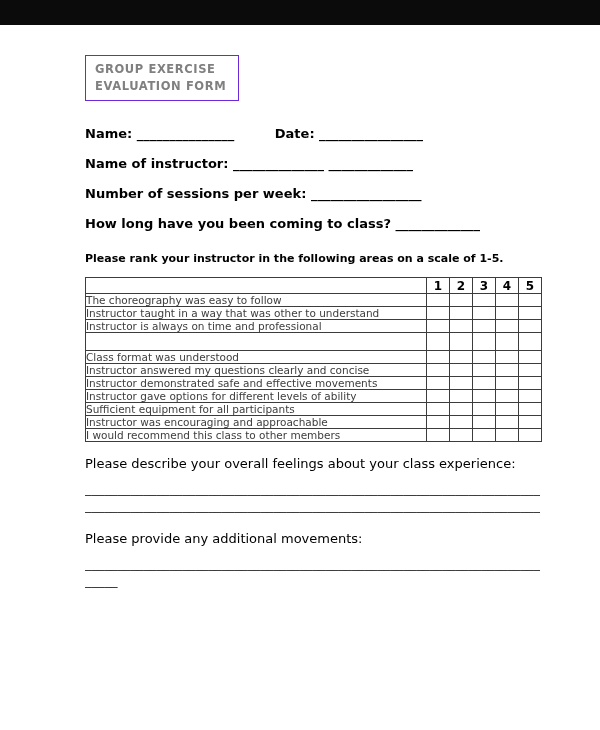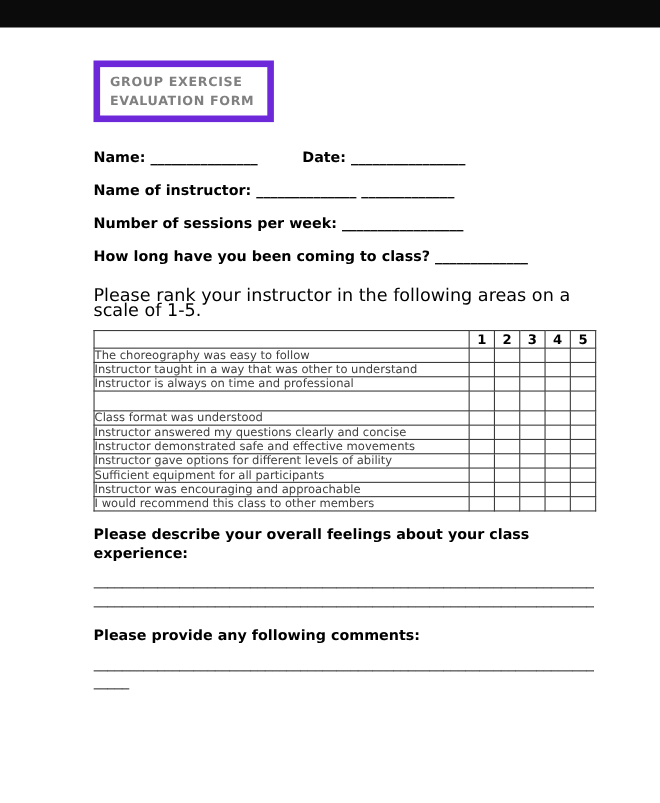--- a/index.html
+++ b/index.html
@@ -15,43 +15,43 @@
   .top-bar {
     width: 100%;
     height: 25px;
     background: #0b0b0b;
   }
   .content {
     padding: 30px 58px 0 85px;
   }
   .title-box {
     display: inline-block;
-    border: 6px solid #6d28d9;
+    border: 1px solid #6d28d9;
     padding: 5px 12px 6px 9px;
     color: #808080;
     font-weight: bold;
     font-size: 11.5px;
     letter-spacing: 0.6px;
     line-height: 1.45;
   }
   .title-line { display: block; }
   .field-row {
     margin-top: 13px;
     font-size: 13px;
     font-weight: bold;
     white-space: nowrap;
     line-height: 17px;
   }
   .field-row.first { margin-top: 24px; }
   .date-label { margin-left: 36px; }
   .fill-line { font-weight: bold; letter-spacing: 0; }
   .rank-instruction {
     margin-top: 20px;
-    font-size: 16px;
-    font-weight: normal;
+    font-size: 11px;
+    font-weight: bold;
     line-height: 13px;
   }
   .scale-list {
     list-style: none;
     margin: 3px 0 0 35px;
     padding: 0;
     font-size: 12px;
     font-weight: bold;
     line-height: 14px;
   }
@@ -82,21 +82,21 @@
     height: 13px;
     white-space: nowrap;
     overflow: hidden;
     line-height: 12px;
   }
   td.rating-cell { height: 13px; }
   tr.empty-row td { height: 18px; }
   .prompt {
     margin-top: 14px;
     font-size: 13px;
-    font-weight: bold;
+    font-weight: normal;
     line-height: 1.3;
     max-width: 442px;
   }
   .prompt.comments { margin-top: 16px; }
   .answer-line {
     font-size: 13px;
     font-weight: normal;
     color: #1e1e1e;
     white-space: nowrap;
     overflow: hidden;
@@ -244,17 +244,17 @@
           <td class="rating-cell"></td>
           <td class="rating-cell"></td>
         </tr>
       </tbody>
   </table>
 
   <div class="prompt">Please describe your overall feelings about your class experience:</div>
   <div class="answer-line first-line">_________________________________________________________________________</div>
   <div class="answer-line">_________________________________________________________________________</div>
 
-  <div class="prompt comments">Please provide any following comments:</div>
+  <div class="prompt comments">Please provide any additional movements:</div>
   <div class="answer-line first-line">_________________________________________________________________________</div>
   <div class="answer-line short">_____</div>
 
 </div>
 
 </body></html>

